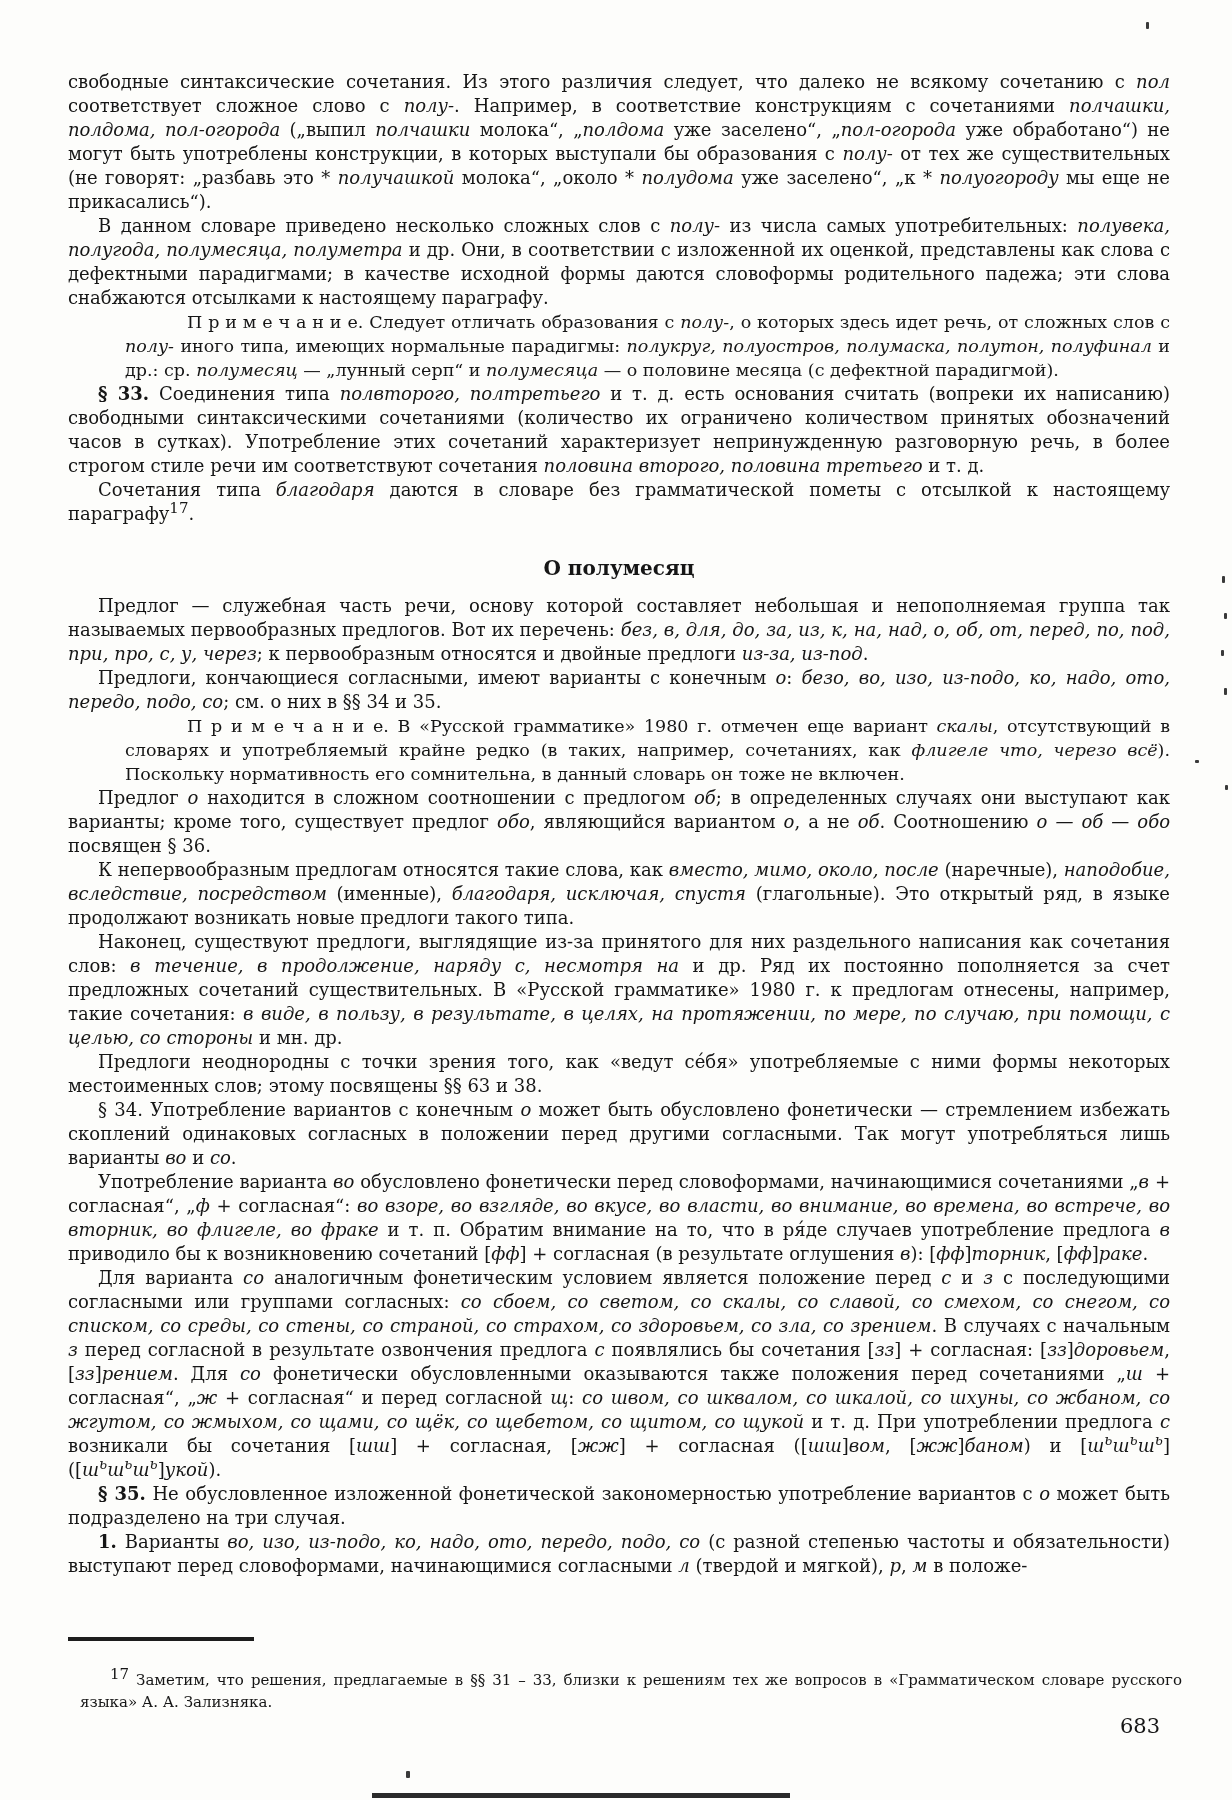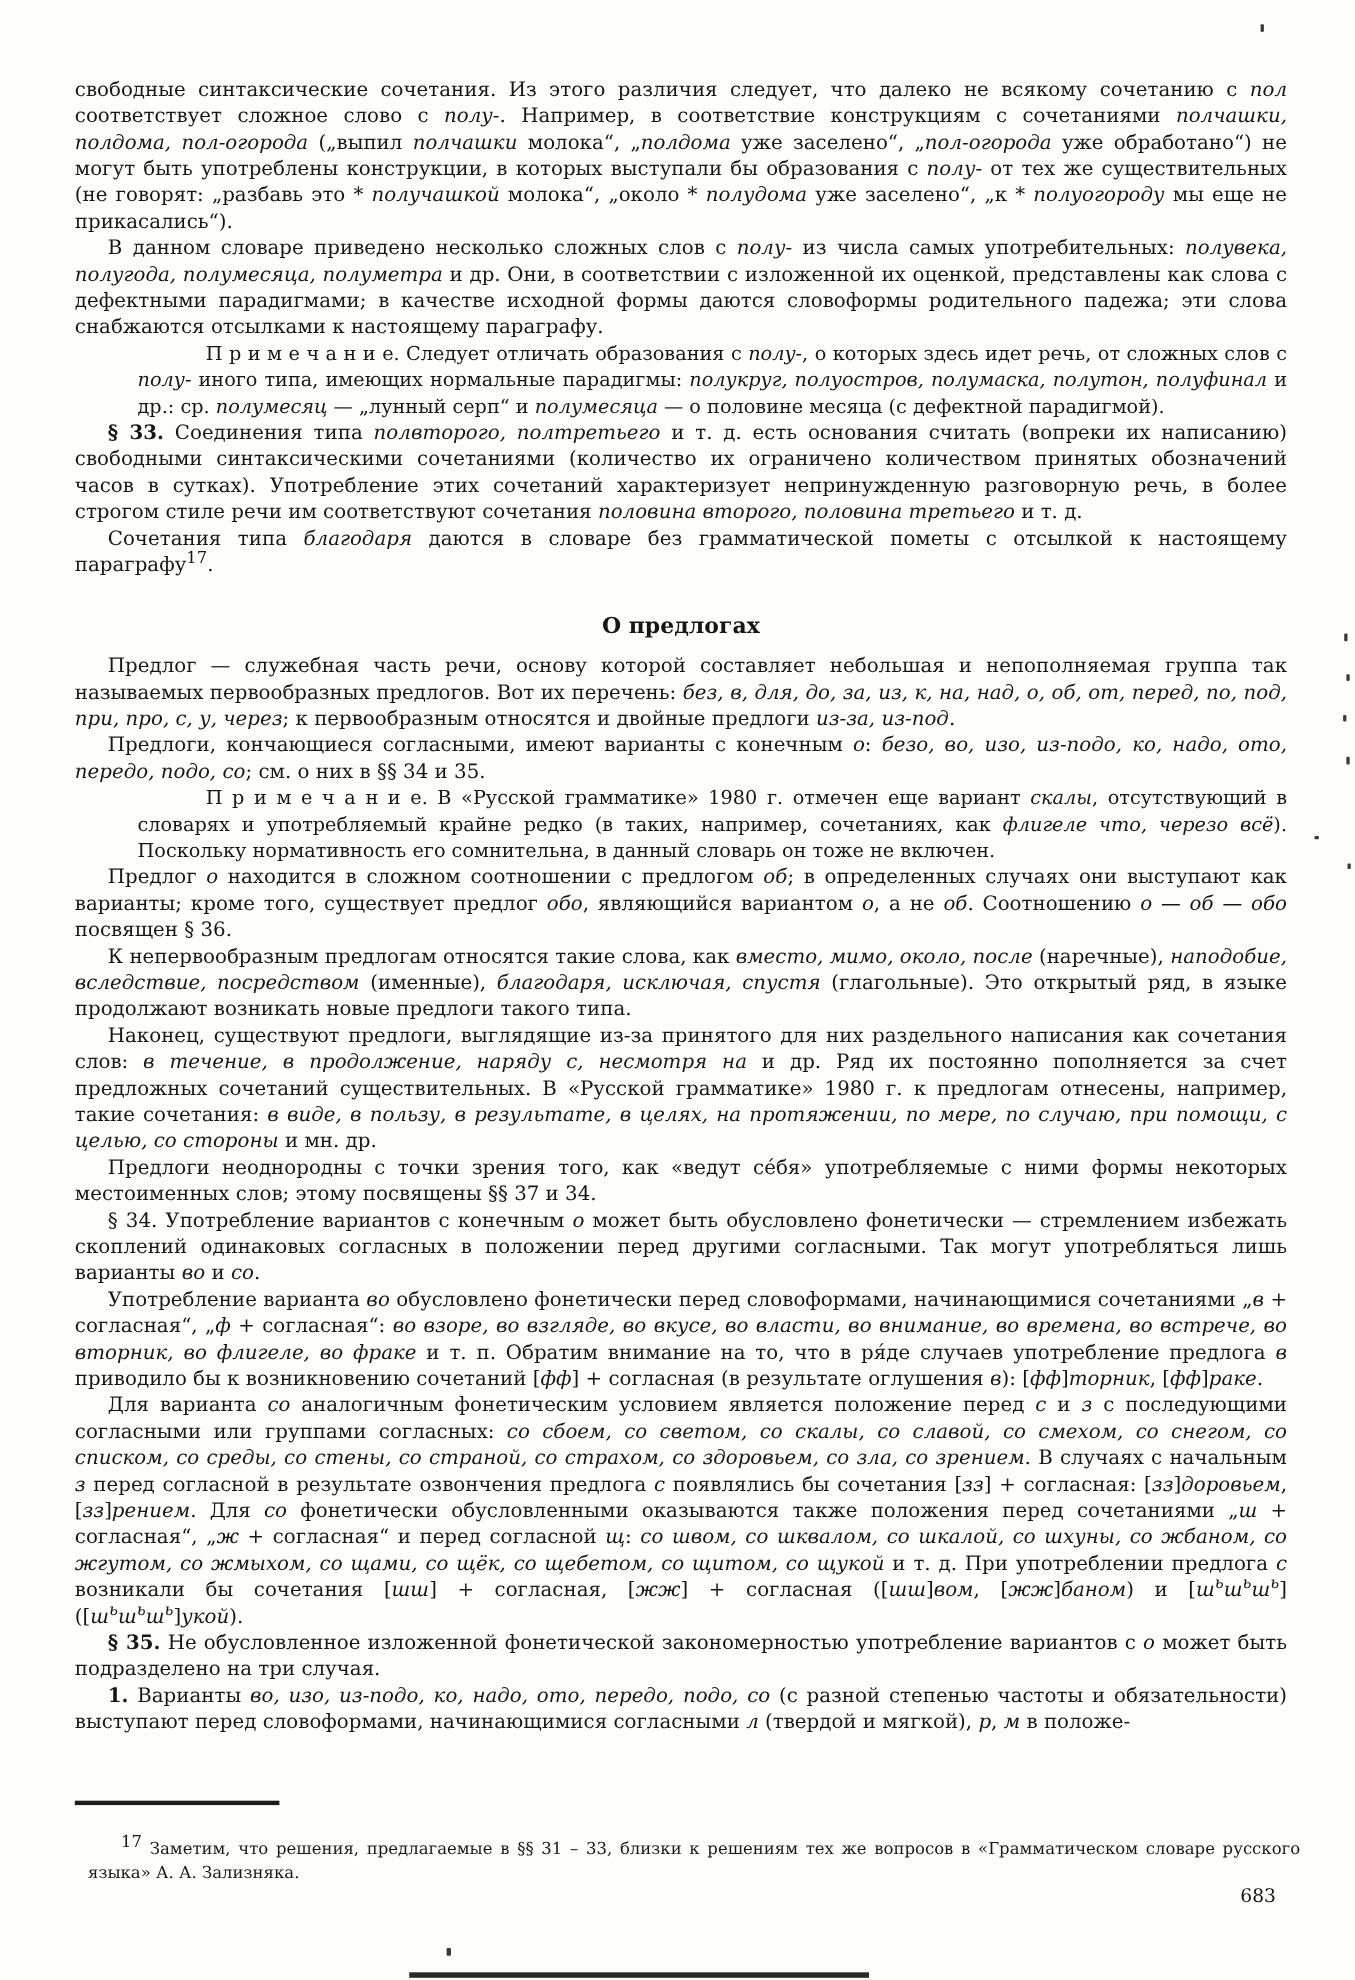--- a/index.html
+++ b/index.html
@@ -42,21 +42,21 @@
     left: 68px; top: 1657px;
     width: 1102px;
     font-size: 15px;
     line-height: 22px;
     text-align: justify;
   }
   .footnote-indent { text-indent: 30px; margin: 12px; }
   .page-number {
     position: absolute;
     right: 72px; top: 1714px;
-    font-size: 17px;
+    font-size: 21px;
   }
   .speck { position: absolute; background: #3a3a3a; border-radius: 1px; }
   .artifact-bar {
     position: absolute;
     left: 372px; top: 1793px;
     width: 418px; height: 5px;
     background: #2a2a2a;
   }
 </style>
 </head>
@@ -64,29 +64,29 @@
 
 <div class="page">
 
   <div class="content">
     <p class="first">свободные синтаксические сочетания. Из этого различия следует, что далеко не всякому сочетанию с <span style="font-style: italic;">пол</span> соответствует сложное слово с <span style="font-style: italic;">полу-</span>. Например, в соответствие конструкциям с сочетаниями <span style="font-style: italic;">полчашки, полдома, пол-огорода</span> („выпил <span style="font-style: italic;">полчашки</span> молока“, „<span style="font-style: italic;">полдома</span> уже заселено“, „<span style="font-style: italic;">пол-огорода</span> уже обработано“) не могут быть употреблены конструкции, в которых выступали бы образования с <span style="font-style: italic;">полу-</span> от тех же существительных (не говорят: „разбавь это * <span style="font-style: italic;">получашкой</span> молока“, „около * <span style="font-style: italic;">полудома</span> уже заселено“, „к * <span style="font-style: italic;">полуогороду</span> мы еще не прикасались“).</p>
     <p>В данном словаре приведено несколько сложных слов с <span style="font-style: italic;">полу-</span> из числа самых употребительных: <span style="font-style: italic;">полувека, полугода, полумесяца, полуметра</span> и др. Они, в соответствии с изложенной их оценкой, представлены как слова с дефектными парадигмами; в качестве исходной формы даются словоформы родительного падежа; эти слова снабжаются отсылками к настоящему параграфу.</p>
     <p class="note">П р и м е ч а н и е.  Следует отличать образования с <span style="font-style: italic;">полу-</span>, о которых здесь идет речь, от сложных слов с <span style="font-style: italic;">полу-</span> иного типа, имеющих нормальные парадигмы: <span style="font-style: italic;">полукруг, полуостров, полумаска, полутон, полуфинал</span> и др.: ср. <span style="font-style: italic;">полумесяц</span> — „лунный серп“ и <span style="font-style: italic;">полумесяца</span> — о половине месяца (с дефектной парадигмой).</p>
     <p><span style="font-weight: bold;">§ 33.</span> Соединения типа <span style="font-style: italic;">полвторого, полтретьего</span> и т. д. есть основания считать (вопреки их написанию) свободными синтаксическими сочетаниями (количество их ограничено количеством принятых обозначений часов в сутках). Употребление этих сочетаний характеризует непринужденную разговорную речь, в более строгом стиле речи им соответствуют сочетания <span style="font-style: italic;">половина второго, половина третьего</span> и т. д.</p>
     <p>Сочетания типа <span style="font-style: italic;">благодаря</span> даются в словаре без грамматической пометы с отсылкой к настоящему параграфу<sup>17</sup>.</p>
 
-    <h1 class="heading">О предлогах</h1>
+    <h1 class="heading">О полумесяц</h1>
 
     <p>Предлог — служебная часть речи, основу которой составляет небольшая и непополняемая группа так называемых первообразных предлогов. Вот их перечень: <span style="font-style: italic;">без, в, для, до, за, из, к, на, над, о, об, от, перед, по, под, при, про, с, у, через</span>; к первообразным относятся и двойные предлоги <span style="font-style: italic;">из-за, из-под</span>.</p>
     <p>Предлоги, кончающиеся согласными, имеют варианты с конечным <span style="font-style: italic;">о</span>: <span style="font-style: italic;">безо, во, изо, из-подо, ко, надо, ото, передо, подо, со</span>; см. о них в §§ 34 и 35.</p>
     <p class="note">П р и м е ч а н и е.  В «Русской грамматике» 1980 г. отмечен еще вариант <span style="font-style: italic;">скалы</span>, отсутствующий в словарях и употребляемый крайне редко (в таких, например, сочетаниях, как <span style="font-style: italic;">флигеле что, черезо всё</span>). Поскольку нормативность его сомнительна, в данный словарь он тоже не включен.</p>
     <p>Предлог <span style="font-style: italic;">о</span> находится в сложном соотношении с предлогом <span style="font-style: italic;">об</span>; в определенных случаях они выступают как варианты; кроме того, существует предлог <span style="font-style: italic;">обо</span>, являющийся вариантом <span style="font-style: italic;">о</span>, а не <span style="font-style: italic;">об</span>. Соотношению <span style="font-style: italic;">о — об — обо</span> посвящен § 36.</p>
     <p>К непервообразным предлогам относятся такие слова, как <span style="font-style: italic;">вместо, мимо, около, после</span> (наречные), <span style="font-style: italic;">наподобие, вследствие, посредством</span> (именные), <span style="font-style: italic;">благодаря, исключая, спустя</span> (глагольные). Это открытый ряд, в языке продолжают возникать новые предлоги такого типа.</p>
     <p>Наконец, существуют предлоги, выглядящие из-за принятого для них раздельного написания как сочетания слов: <span style="font-style: italic;">в течение, в продолжение, наряду с, несмотря на</span> и др. Ряд их постоянно пополняется за счет предложных сочетаний существительных. В «Русской грамматике» 1980 г. к предлогам отнесены, например, такие сочетания: <span style="font-style: italic;">в виде, в пользу, в результате, в целях, на протяжении, по мере, по случаю, при помощи, с целью, со стороны</span> и мн. др.</p>
-    <p>Предлоги неоднородны с точки зрения того, как «ведут се́бя» употребляемые с ними формы некоторых местоименных слов; этому посвящены §§ 37 и 34.</p>
+    <p>Предлоги неоднородны с точки зрения того, как «ведут се́бя» употребляемые с ними формы некоторых местоименных слов; этому посвящены §§ 63 и 38.</p>
     <p><span style="font-weight: normal;">§ 34.</span> Употребление вариантов с конечным <span style="font-style: italic;">о</span> может быть обусловлено фонетически — стремлением избежать скоплений одинаковых согласных в положении перед другими согласными. Так могут употребляться лишь варианты <span style="font-style: italic;">во</span> и <span style="font-style: italic;">со</span>.</p>
     <p>Употребление варианта <span style="font-style: italic;">во</span> обусловлено фонетически перед словоформами, начинающимися сочетаниями „<span style="font-style: italic;">в</span> + согласная“, „<span style="font-style: italic;">ф</span> + согласная“: <span style="font-style: italic;">во взоре, во взгляде, во вкусе, во власти, во внимание, во времена, во встрече, во вторник, во флигеле, во фраке</span> и т. п. Обратим внимание на то, что в ря́де случаев употребление предлога <span style="font-style: italic;">в</span> приводило бы к возникновению сочетаний [<span style="font-style: italic;">фф</span>] + согласная (в результате оглушения <span style="font-style: italic;">в</span>): [<span style="font-style: italic;">фф</span>]<span style="font-style: italic;">торник</span>, [<span style="font-style: italic;">фф</span>]<span style="font-style: italic;">раке</span>.</p>
     <p>Для варианта <span style="font-style: italic;">со</span> аналогичным фонетическим условием является положение перед <span style="font-style: italic;">с</span> и <span style="font-style: italic;">з</span> с последующими согласными или группами согласных: <span style="font-style: italic;">со сбоем, со светом, со скалы, со славой, со смехом, со снегом, со списком, со среды, со стены, со страной, со страхом, со здоровьем, со зла, со зрением</span>. В случаях с начальным <span style="font-style: italic;">з</span> перед согласной в результате озвончения предлога <span style="font-style: italic;">с</span> появлялись бы сочетания [<span style="font-style: italic;">зз</span>] + согласная: [<span style="font-style: italic;">зз</span>]<span style="font-style: italic;">доровьем</span>, [<span style="font-style: italic;">зз</span>]<span style="font-style: italic;">рением</span>. Для <span style="font-style: italic;">со</span> фонетически обусловленными оказываются также положения перед сочетаниями „<span style="font-style: italic;">ш</span> + согласная“, „<span style="font-style: italic;">ж</span> + согласная“ и перед согласной <span style="font-style: italic;">щ</span>: <span style="font-style: italic;">со швом, со шквалом, со шкалой, со шхуны, со жбаном, со жгутом, со жмыхом, со щами, со щёк, со щебетом, со щитом, со щукой</span> и т. д. При употреблении предлога <span style="font-style: italic;">с</span> возникали бы сочетания [<span style="font-style: italic;">шш</span>] + согласная, [<span style="font-style: italic;">жж</span>] + согласная ([<span style="font-style: italic;">шш</span>]<span style="font-style: italic;">вом</span>, [<span style="font-style: italic;">жж</span>]<span style="font-style: italic;">баном</span>) и [<span style="font-style: italic;">ш</span><sup style="font-style: italic;">ь</sup><span style="font-style: italic;">ш</span><sup style="font-style: italic;">ь</sup><span style="font-style: italic;">ш</span><sup style="font-style: italic;">ь</sup>] ([<span style="font-style: italic;">ш</span><sup style="font-style: italic;">ь</sup><span style="font-style: italic;">ш</span><sup style="font-style: italic;">ь</sup><span style="font-style: italic;">ш</span><sup style="font-style: italic;">ь</sup>]<span style="font-style: italic;">укой</span>).</p>
     <p><span style="font-weight: bold;">§ 35.</span> Не обусловленное изложенной фонетической закономерностью употребление вариантов с <span style="font-style: italic;">о</span> может быть подразделено на три случая.</p>
     <p><span style="font-weight: bold;">1.</span> Варианты <span style="font-style: italic;">во, изо, из-подо, ко, надо, ото, передо, подо, со</span> (с разной степенью частоты и обязательности) выступают перед словоформами, начинающимися согласными <span style="font-style: italic;">л</span> (твердой и мягкой), <span style="font-style: italic;">р</span>, <span style="font-style: italic;">м</span> в положе-</p>
   </div>
 
   <div class="footnote-rule"></div>
   <p class="footnote footnote-indent"><sup>17</sup> Заметим, что решения, предлагаемые в §§ 31 – 33, близки к решениям тех же вопросов в «Грамматическом словаре русского языка» А. А. Зализняка.</p>
   <div class="page-number">683</div>

